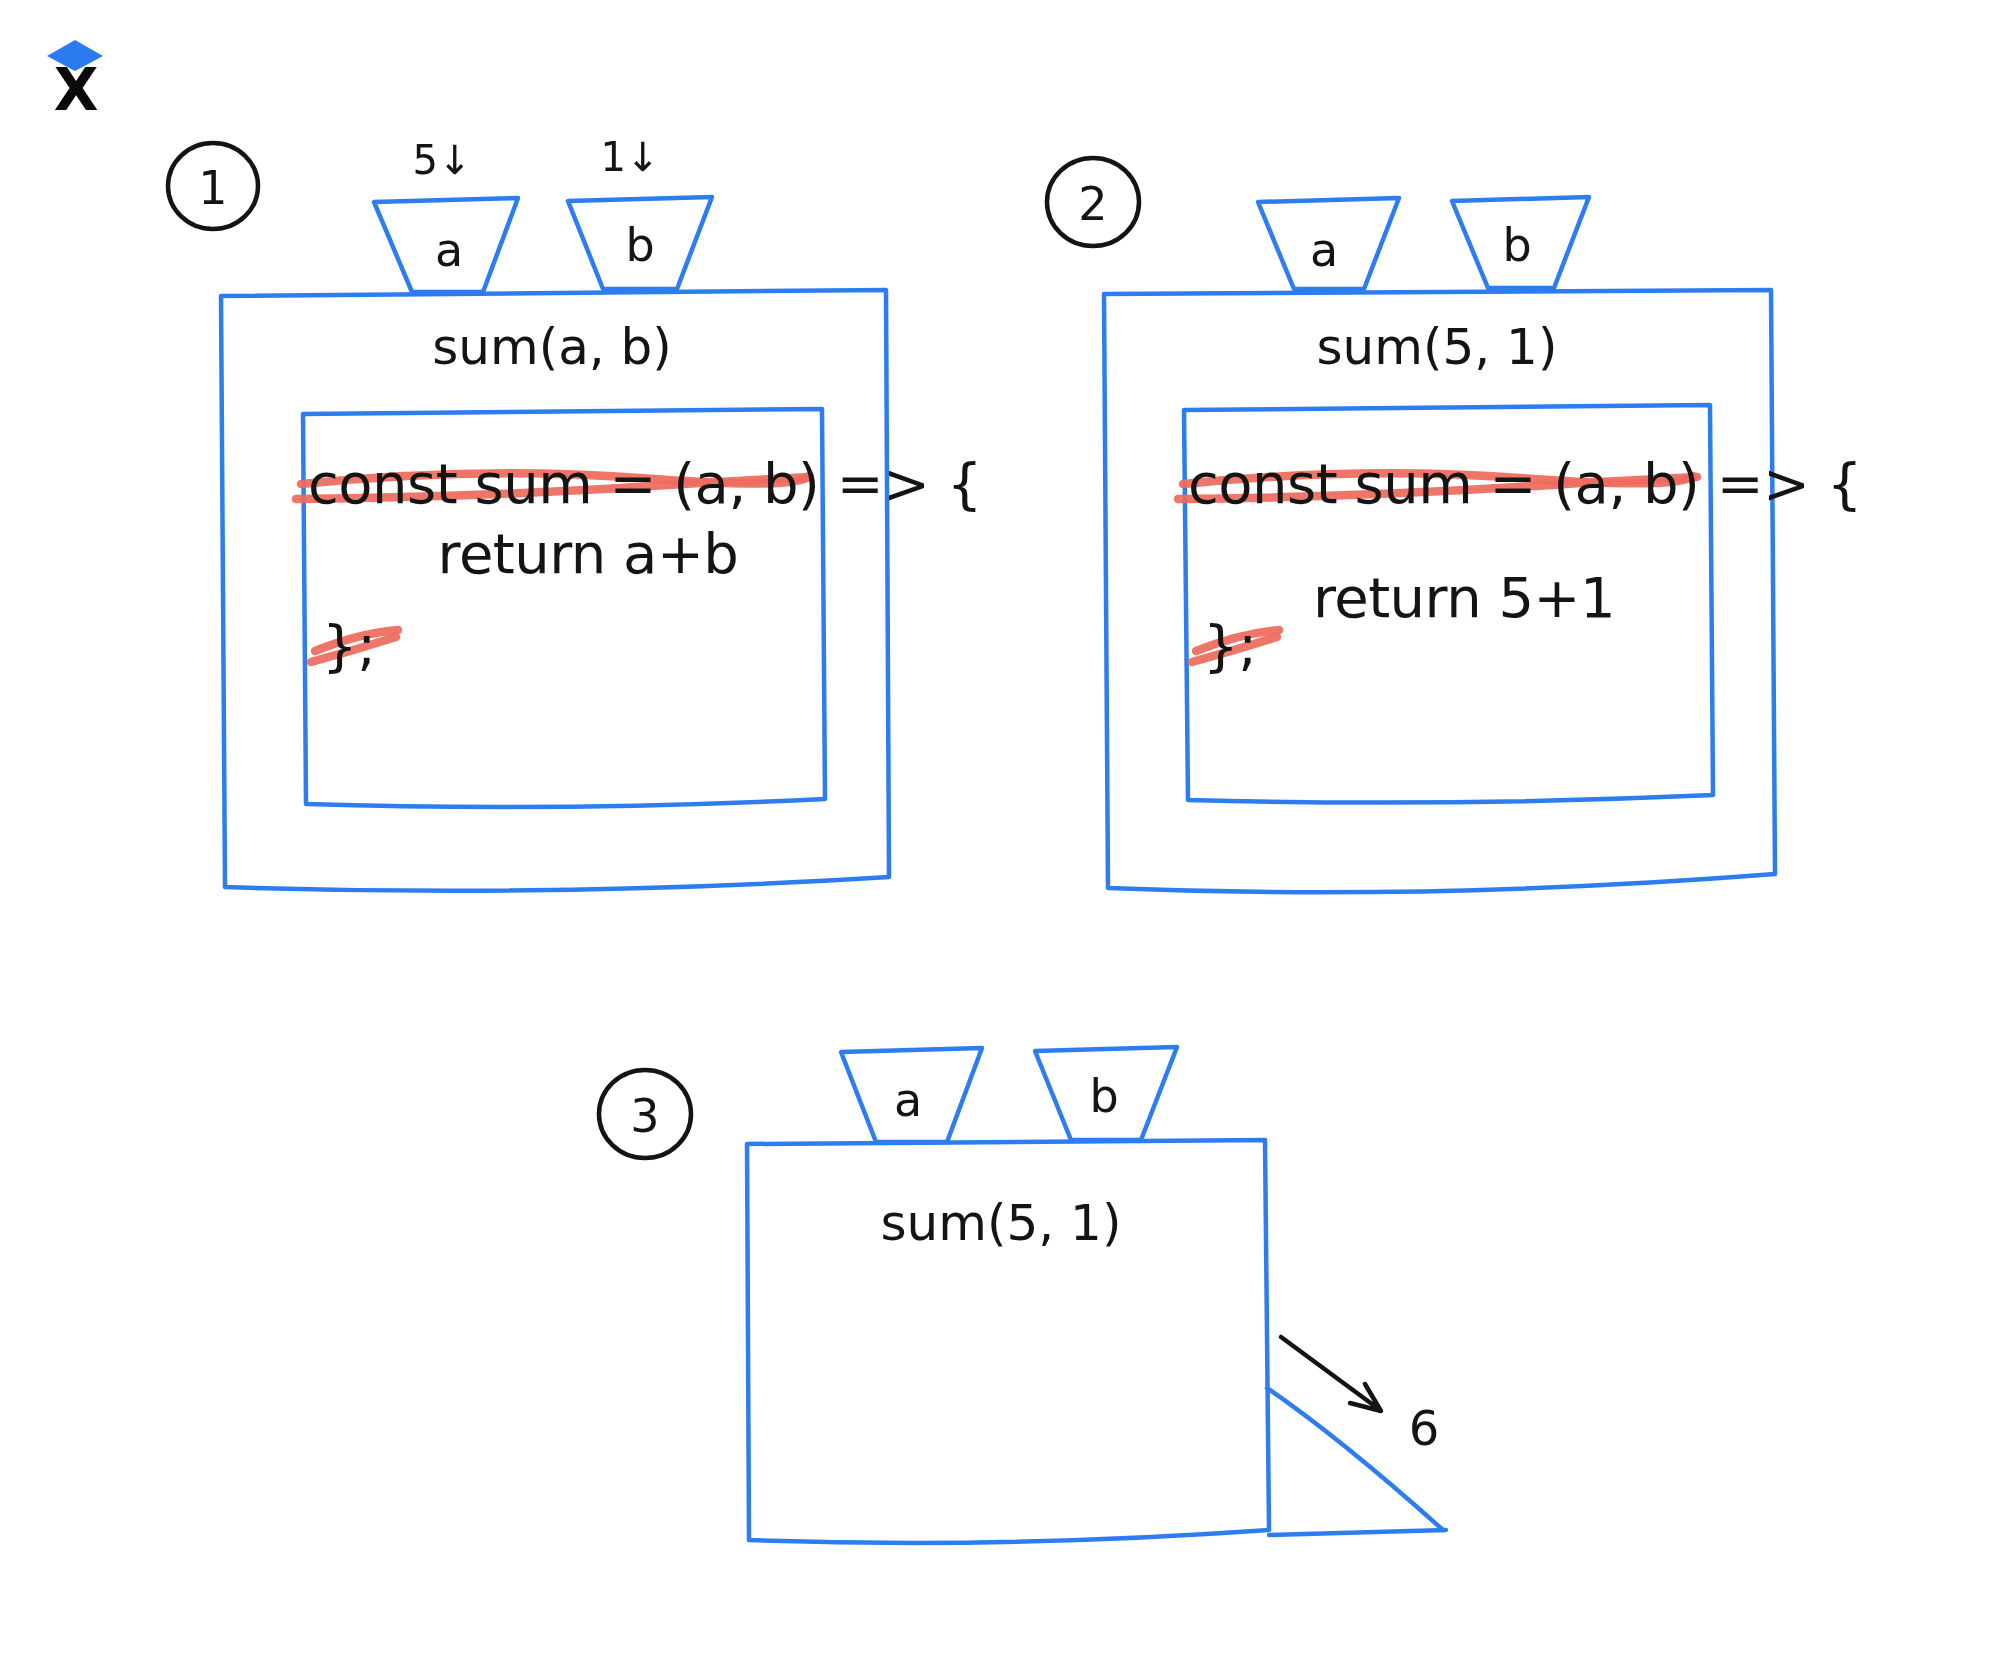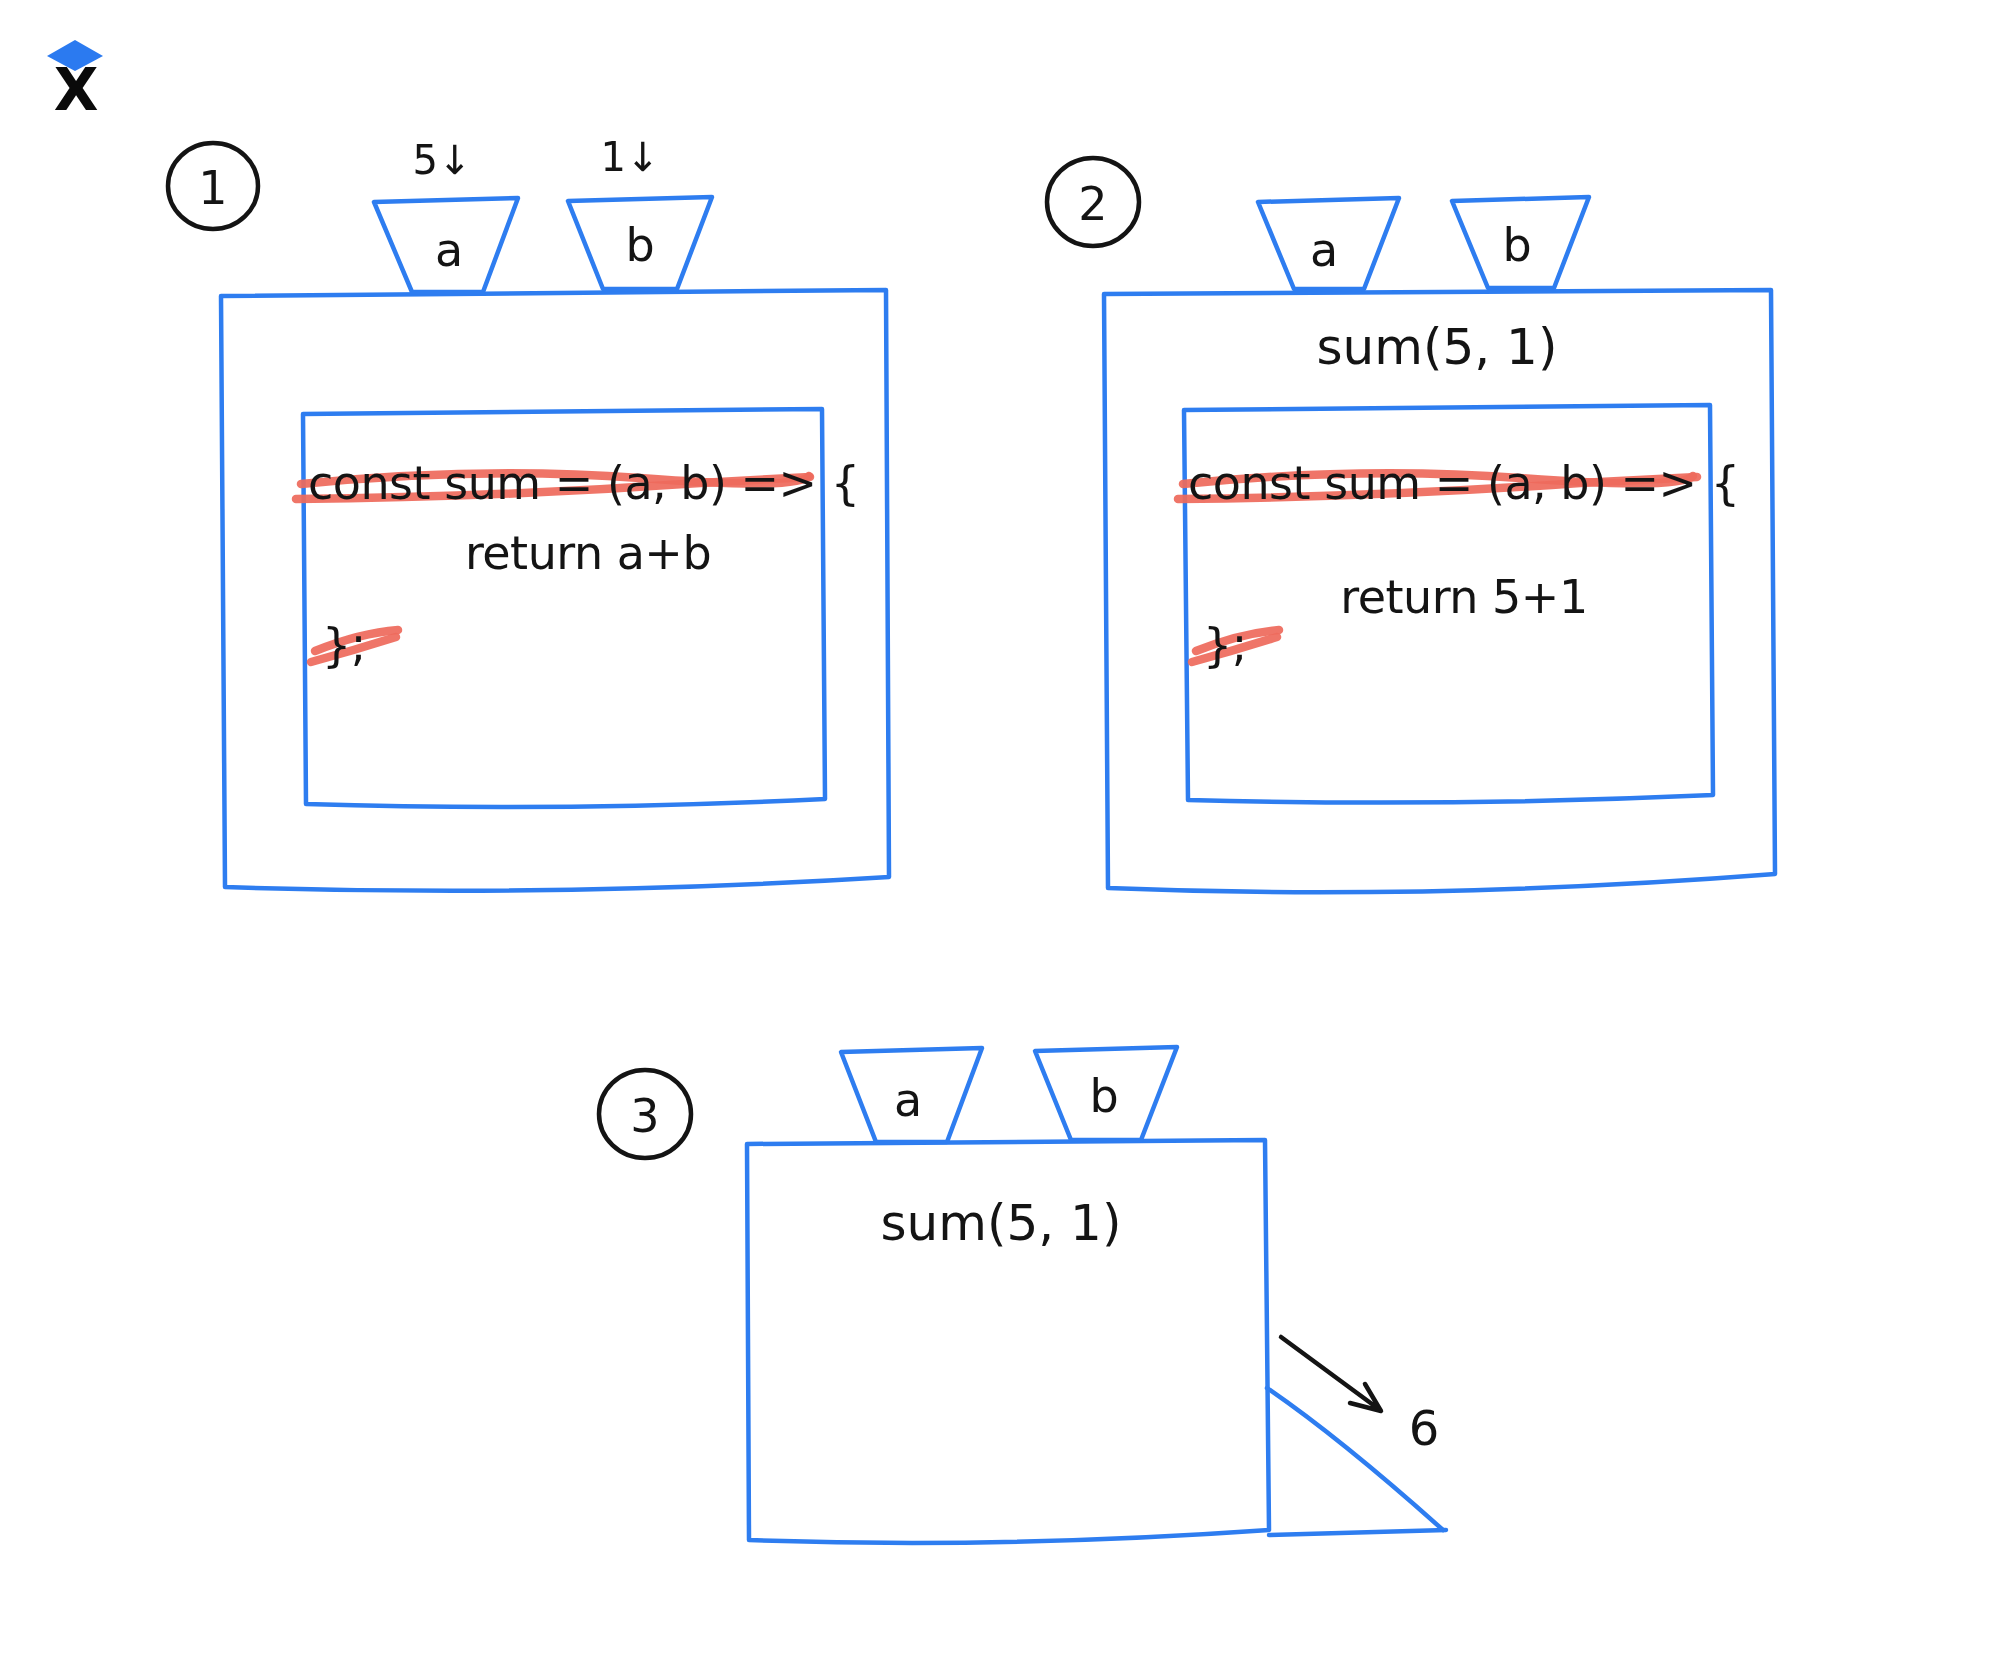--- a/index.html
+++ b/index.html
@@ -16,21 +16,21 @@
   .bluefill{stroke:#2e7df0;stroke-width:4.5;fill:#ffffff;stroke-linecap:round;stroke-linejoin:round;}
   .ink{stroke:#141414;stroke-width:4.5;fill:none;stroke-linecap:round;stroke-linejoin:round;}
   .strike{stroke:#ee6a5c;stroke-width:8.5;fill:none;stroke-linecap:round;stroke-linejoin:round;opacity:.93;}
   .txt{position:absolute;color:#141414;white-space:nowrap;}
   .center{transform:translate(-50%,-50%);}
   .vcenter{transform:translateY(-50%);}
   .size-badge{font-size:46px;}
   .size-arg{font-size:40px;}
   .size-funnel{font-size:46px;}
   .size-title{font-size:50px;}
-  .size-code{font-size:46px;letter-spacing:-0.5px;}
+  .size-code{font-size:56px;letter-spacing:-0.5px;}
   .size-out{font-size:48px;}
   .logo-x{font-size:58px;font-weight:900;letter-spacing:-2px;color:#0a0a0a;}
 </style>
 </head>
 <body>
 
 <div class="canvas">
 
   <svg class="strokes" viewBox="0 0 2001 1660" xmlns="http://www.w3.org/2000/svg">
 
@@ -74,20 +74,21 @@
     <path class="ink" d="M 1281 1337 L 1376 1407 M 1365 1384 L 1381 1411 L 1350 1403"></path>
   </svg>
 
   <div class="txt logo-x center" style="left:75px;top:90px;">X</div>
 
   <div class="txt size-badge center" style="left:213px;top:188px;">1</div>
   <div class="txt size-arg center" style="left:442px;top:160px;">5↓</div>
   <div class="txt size-arg center" style="left:630px;top:157px;">1↓</div>
   <div class="txt size-funnel center" style="left:449px;top:250px;">a</div>
   <div class="txt size-funnel center" style="left:640px;top:245px;">b</div>
+  <div class="txt size-title center" style="left:552px;top:347px;">sum(a, b)</div>
   <div class="txt size-code vcenter" style="left:308px;top:483px;">const sum = (a, b) =&gt; {</div>
   <div class="txt size-code center" style="left:588px;top:553px;">return a+b</div>
   <div class="txt size-code vcenter" style="left:322px;top:645px;">};</div>
 
   <div class="txt size-badge center" style="left:1093px;top:204px;">2</div>
   <div class="txt size-funnel center" style="left:1324px;top:250px;">a</div>
   <div class="txt size-funnel center" style="left:1517px;top:245px;">b</div>
   <div class="txt size-title center" style="left:1437px;top:347px;">sum(5, 1)</div>
   <div class="txt size-code vcenter" style="left:1188px;top:483px;">const sum = (a, b) =&gt; {</div>
   <div class="txt size-code center" style="left:1464px;top:553px;margin-top:44px;">return 5+1</div>

